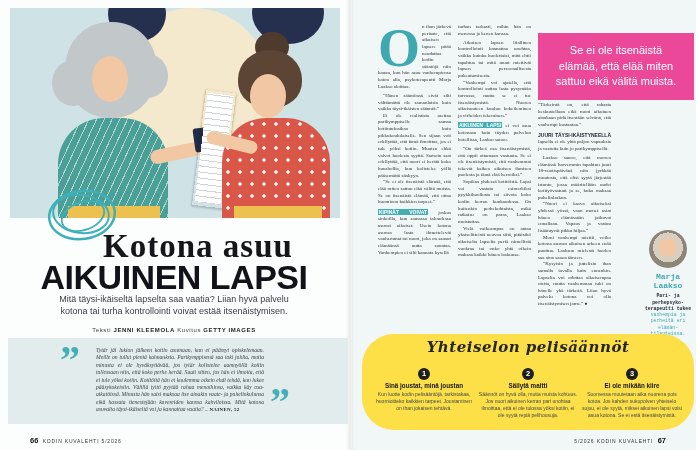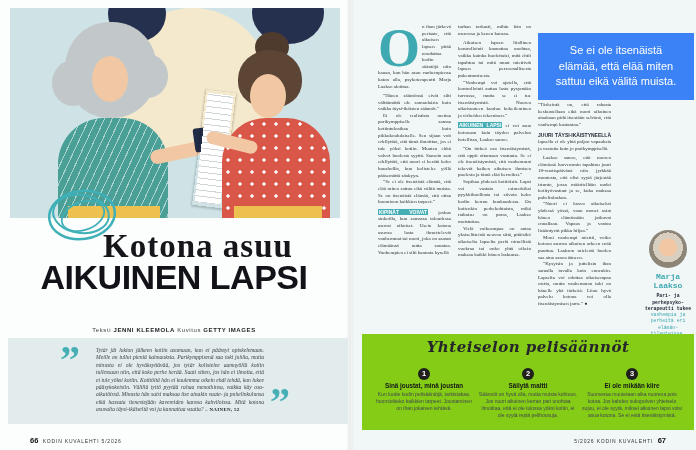--- a/index.html
+++ b/index.html
@@ -51,33 +51,33 @@
 
   
   .cols{position:absolute;left:378px;top:24px;width:241px;height:308px;display:flex;gap:7px;}
   .col{width:73px;font-family:"Liberation Serif",serif;font-size:5px;line-height:1.33;color:#2e3236;text-align:justify;}
   .col p{margin:0 0 2.5px 0;}
   .col p.ind{text-indent:5px;margin-bottom:0;}
   .col3{padding-top:78px;}
   .dropcap{float:left;font-family:"Liberation Serif",serif;font-weight:700;font-size:54px;line-height:.82;color:#3fa9b1;margin:2px 2px 0 0;}
   .lead-teal{display:inline;background:#45aeb5;color:#fff;font-family:"Liberation Sans",sans-serif;font-weight:700;font-size:5px;padding:0 1px;}
   .lead-plain{font-family:"Liberation Sans",sans-serif;font-weight:700;font-size:5px;color:#1c2433;}
-  .pull-quote{position:absolute;left:538px;top:33px;width:156px;height:67px;background:#3b82f6;color:#fff;
+  .pull-quote{position:absolute;left:538px;top:33px;width:156px;height:67px;background:#ec4899;color:#fff;
               display:flex;align-items:center;justify-content:center;text-align:center;font-size:11px;line-height:1.4;padding:2px 14px;box-sizing:border-box;z-index:2;}
 
   
   .bio{position:absolute;left:644px;top:230px;width:48px;text-align:center;font-family:Liberation Mono, monospace;}
   .bio-photo{width:38px;height:38px;border-radius:50%;margin:0 auto 4px;
              background:radial-gradient(circle at 50% 46%,#f1c8a3 0 9px,#d9cfc0 9px 15px,#8d8578 15px);}
   .bio-name{color:#3fa9b1;font-weight:700;font-size:8px;line-height:1.15;}
   .bio-bold{font-size:4.8px;font-weight:700;color:#1c2433;line-height:1.3;margin-top:3px;}
   .bio-teal{font-size:4.8px;color:#3fa9b1;line-height:1.3;}
 
   
-  .rules{position:absolute;left:362px;top:334px;width:332px;height:96px;background:#84cc16;}
+  .rules{position:absolute;left:362px;top:334px;width:332px;height:96px;background:#fde047;border-radius:32px;}
   .rules-title{position:absolute;left:0;top:4px;width:332px;text-align:center;font-family:"DejaVu Serif",serif;font-style:italic;font-weight:700;font-size:15px;color:#26262a;letter-spacing:.5px;}
   .rule-row{position:absolute;left:12px;top:28px;width:308px;display:flex;gap:4px;}
   .rule{width:100px;text-align:center;}
   .rule-num{display:inline-block;width:12px;height:12px;border-radius:50%;background:#1f1f1d;color:#fff;font-weight:700;font-size:7.5px;line-height:12px;text-align:center;margin-bottom:2px;}
   .rule-title{font-weight:700;font-size:6.3px;color:#15151a;margin-bottom:2px;}
   .rule-text{font-size:5px;line-height:1.42;color:#43494d;}
 
   
   .footer{position:absolute;top:436px;font-size:5px;letter-spacing:.8px;color:#333;}
   .footer b{font-size:7.5px;letter-spacing:0;color:#111;text-align:right;}
@@ -112,20 +112,21 @@
     <div class="armR"></div>
   </div>
   <svg class="scribble" viewBox="0 0 76 62">
     <ellipse cx="38" cy="31" rx="33" ry="24" fill="none" stroke="#3fb0b8" stroke-width="2.5" transform="rotate(-8 38 31)"></ellipse>
     <ellipse cx="37" cy="30" rx="28" ry="19" fill="none" stroke="#3fb0b8" stroke-width="2" transform="rotate(7 37 30)"></ellipse>
     <ellipse cx="39" cy="32" rx="22" ry="14" fill="none" stroke="#3fb0b8" stroke-width="1.8" transform="rotate(-20 39 32)"></ellipse>
   </svg>
 
   <div class="title1">Kotona asuu</div>
   <div class="title2">AIKUINEN LAPSI</div>
+  <div class="standfirst">Mitä täysi-ikäiseltä lapselta saa vaatia? Liian hyvä palvelu kotona tai turha kontrollointi voivat estää itsenäistymisen.</div>
   <div class="byline">
     <span>Teksti</span>
     <b>JENNI KLEEMOLA</b>
     <span>Kuvitus</span>
     <b>GETTY IMAGES</b>
   </div>
 
   <div class="quote-panel">
     <div class="qmark q-open">”</div>
     <div class="quote-text">

